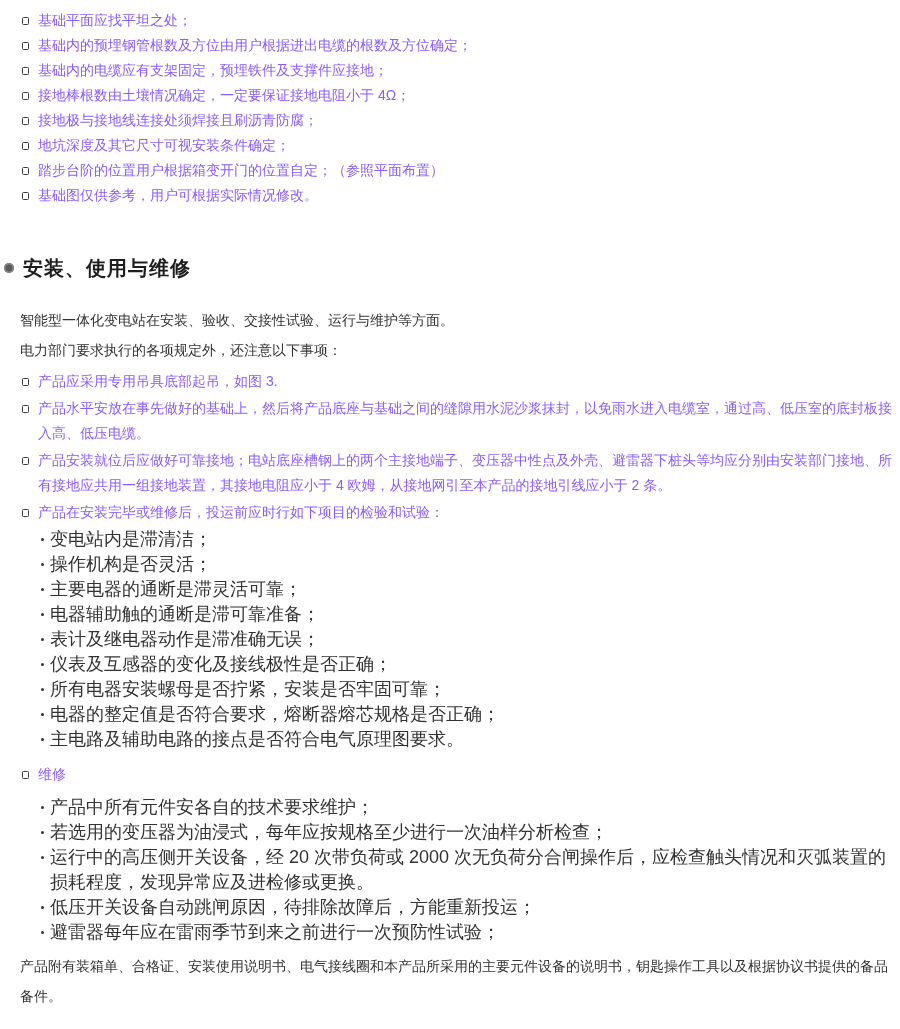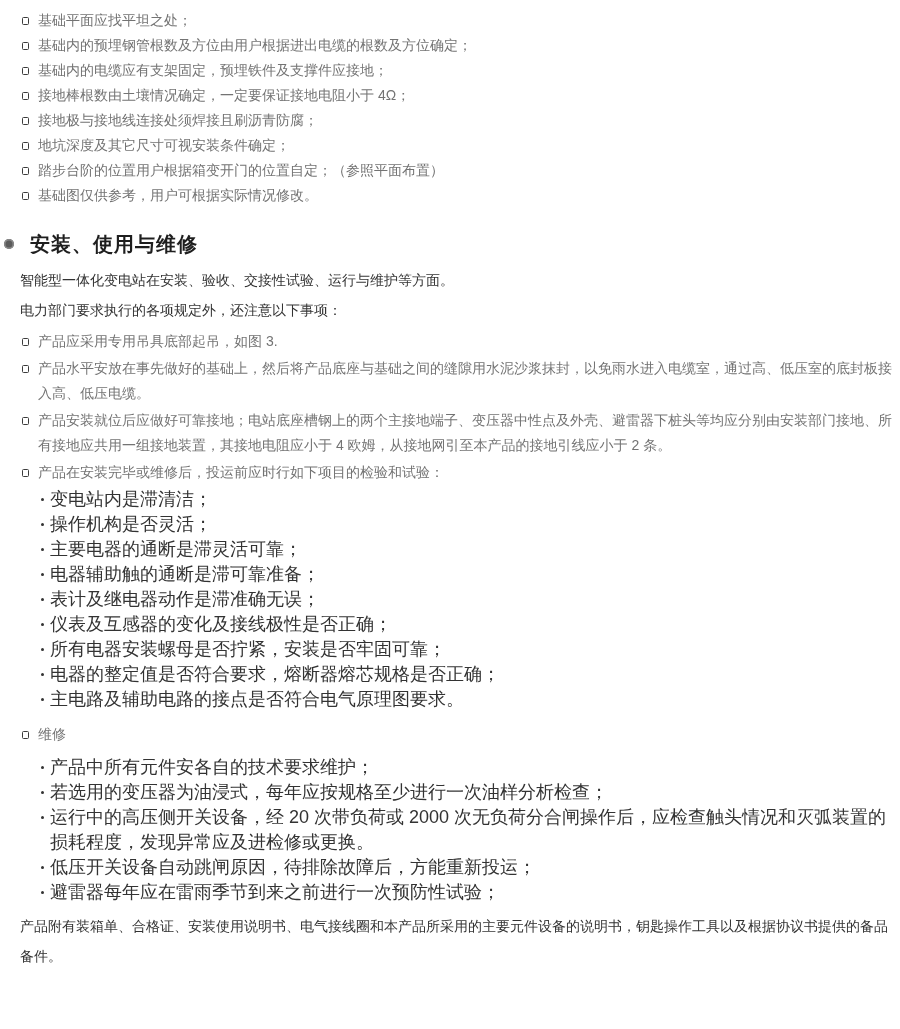--- a/index.html
+++ b/index.html
@@ -4,48 +4,48 @@
 <style>
   html, body { margin:0; padding:0; background:#ffffff; }
   body {
     width:900px; height:1029px; overflow:hidden;
     font-family:"Liberation Sans","DejaVu Sans",sans-serif;
     color:#333333;
   }
   .page { width:900px; height:1029px; box-sizing:border-box; padding:8px 4px 0 0; }
 
   
-  .item { position:relative; padding-left:38px; font-size:14px; line-height:25px; color:#737373; }
+  .item { position:relative; padding-left:38px; font-size:14px; line-height:25px; color:#8b5cf6; }
   .sq {
     position:absolute; left:22px; top:9px;
     width:7px; height:8px; box-sizing:border-box;
     border:1.5px solid #3c3c3c; border-radius:1.5px; background:transparent;
   }
 
   
   .sub { position:relative; padding-left:50px; font-size:18px; line-height:25px; color:#333; }
   .dot {
     position:absolute; left:41px; top:11px;
     width:3px; height:3px; background:#333; border-radius:50%;
   }
 
   
-  .header { position:relative; margin:22px 0 9px 0; padding-left:30px; }
+  .header { position:relative; margin:46px 0 9px 0; padding-left:23px; }
   .dotbig {
     position:absolute; left:4px; top:9px;
     width:10px; height:10px; border-radius:50%;
     background:#5c5c5c; box-shadow:inset 0 0 0 1.5px #8a8a8a;
   }
   .title {
     margin:0; display:block; font-size:20px; font-weight:bold;
     line-height:28px; color:#1e1e1e; letter-spacing:1px;
   }
 
   .para { margin:0 0 5px 0; padding-left:20px; font-size:14px; line-height:25px; color:#333; }
-  .para.first { margin-top:10px; }
+  .para.first { margin-top:26px; }
 
   .l2 { margin-top:6px; }
   .l2 .item { margin-bottom:2px; }
 
   .sublist { margin-top:1px; }
 
   .maint { margin-top:10px; margin-bottom:8px; }
 
   .closing { line-height:30px; margin-top:6px; padding-right:6px; }
 </style>

